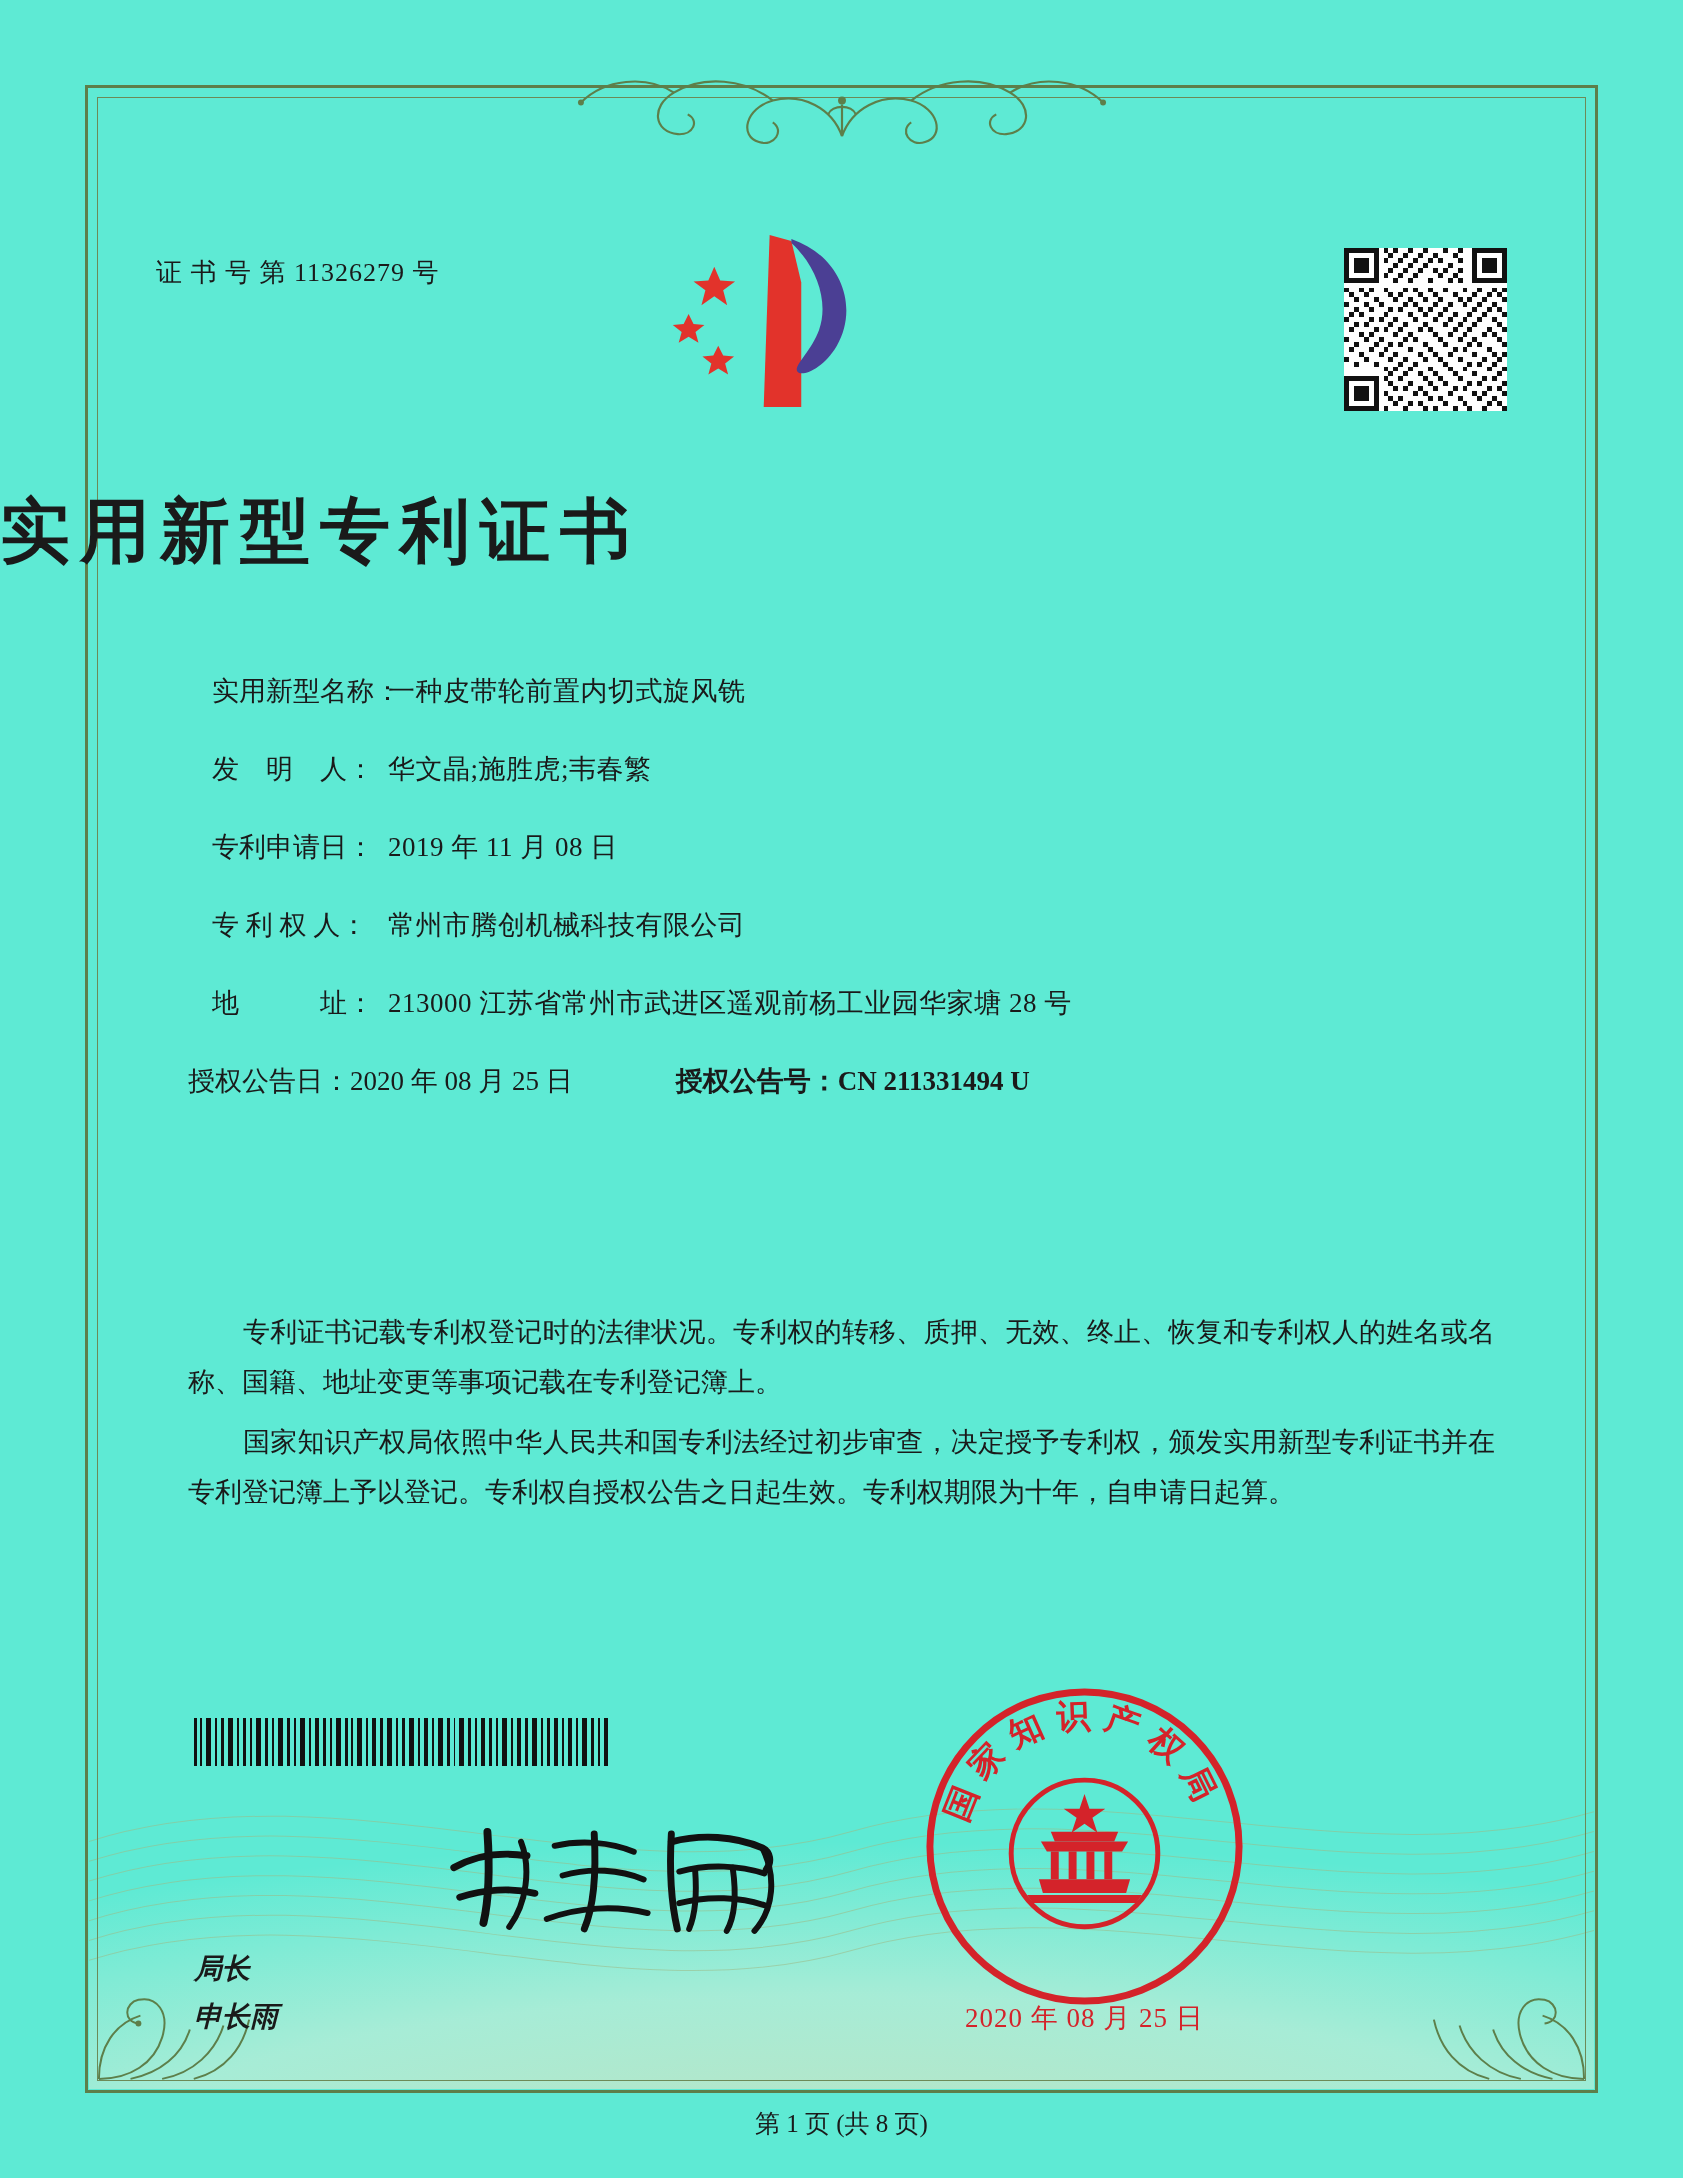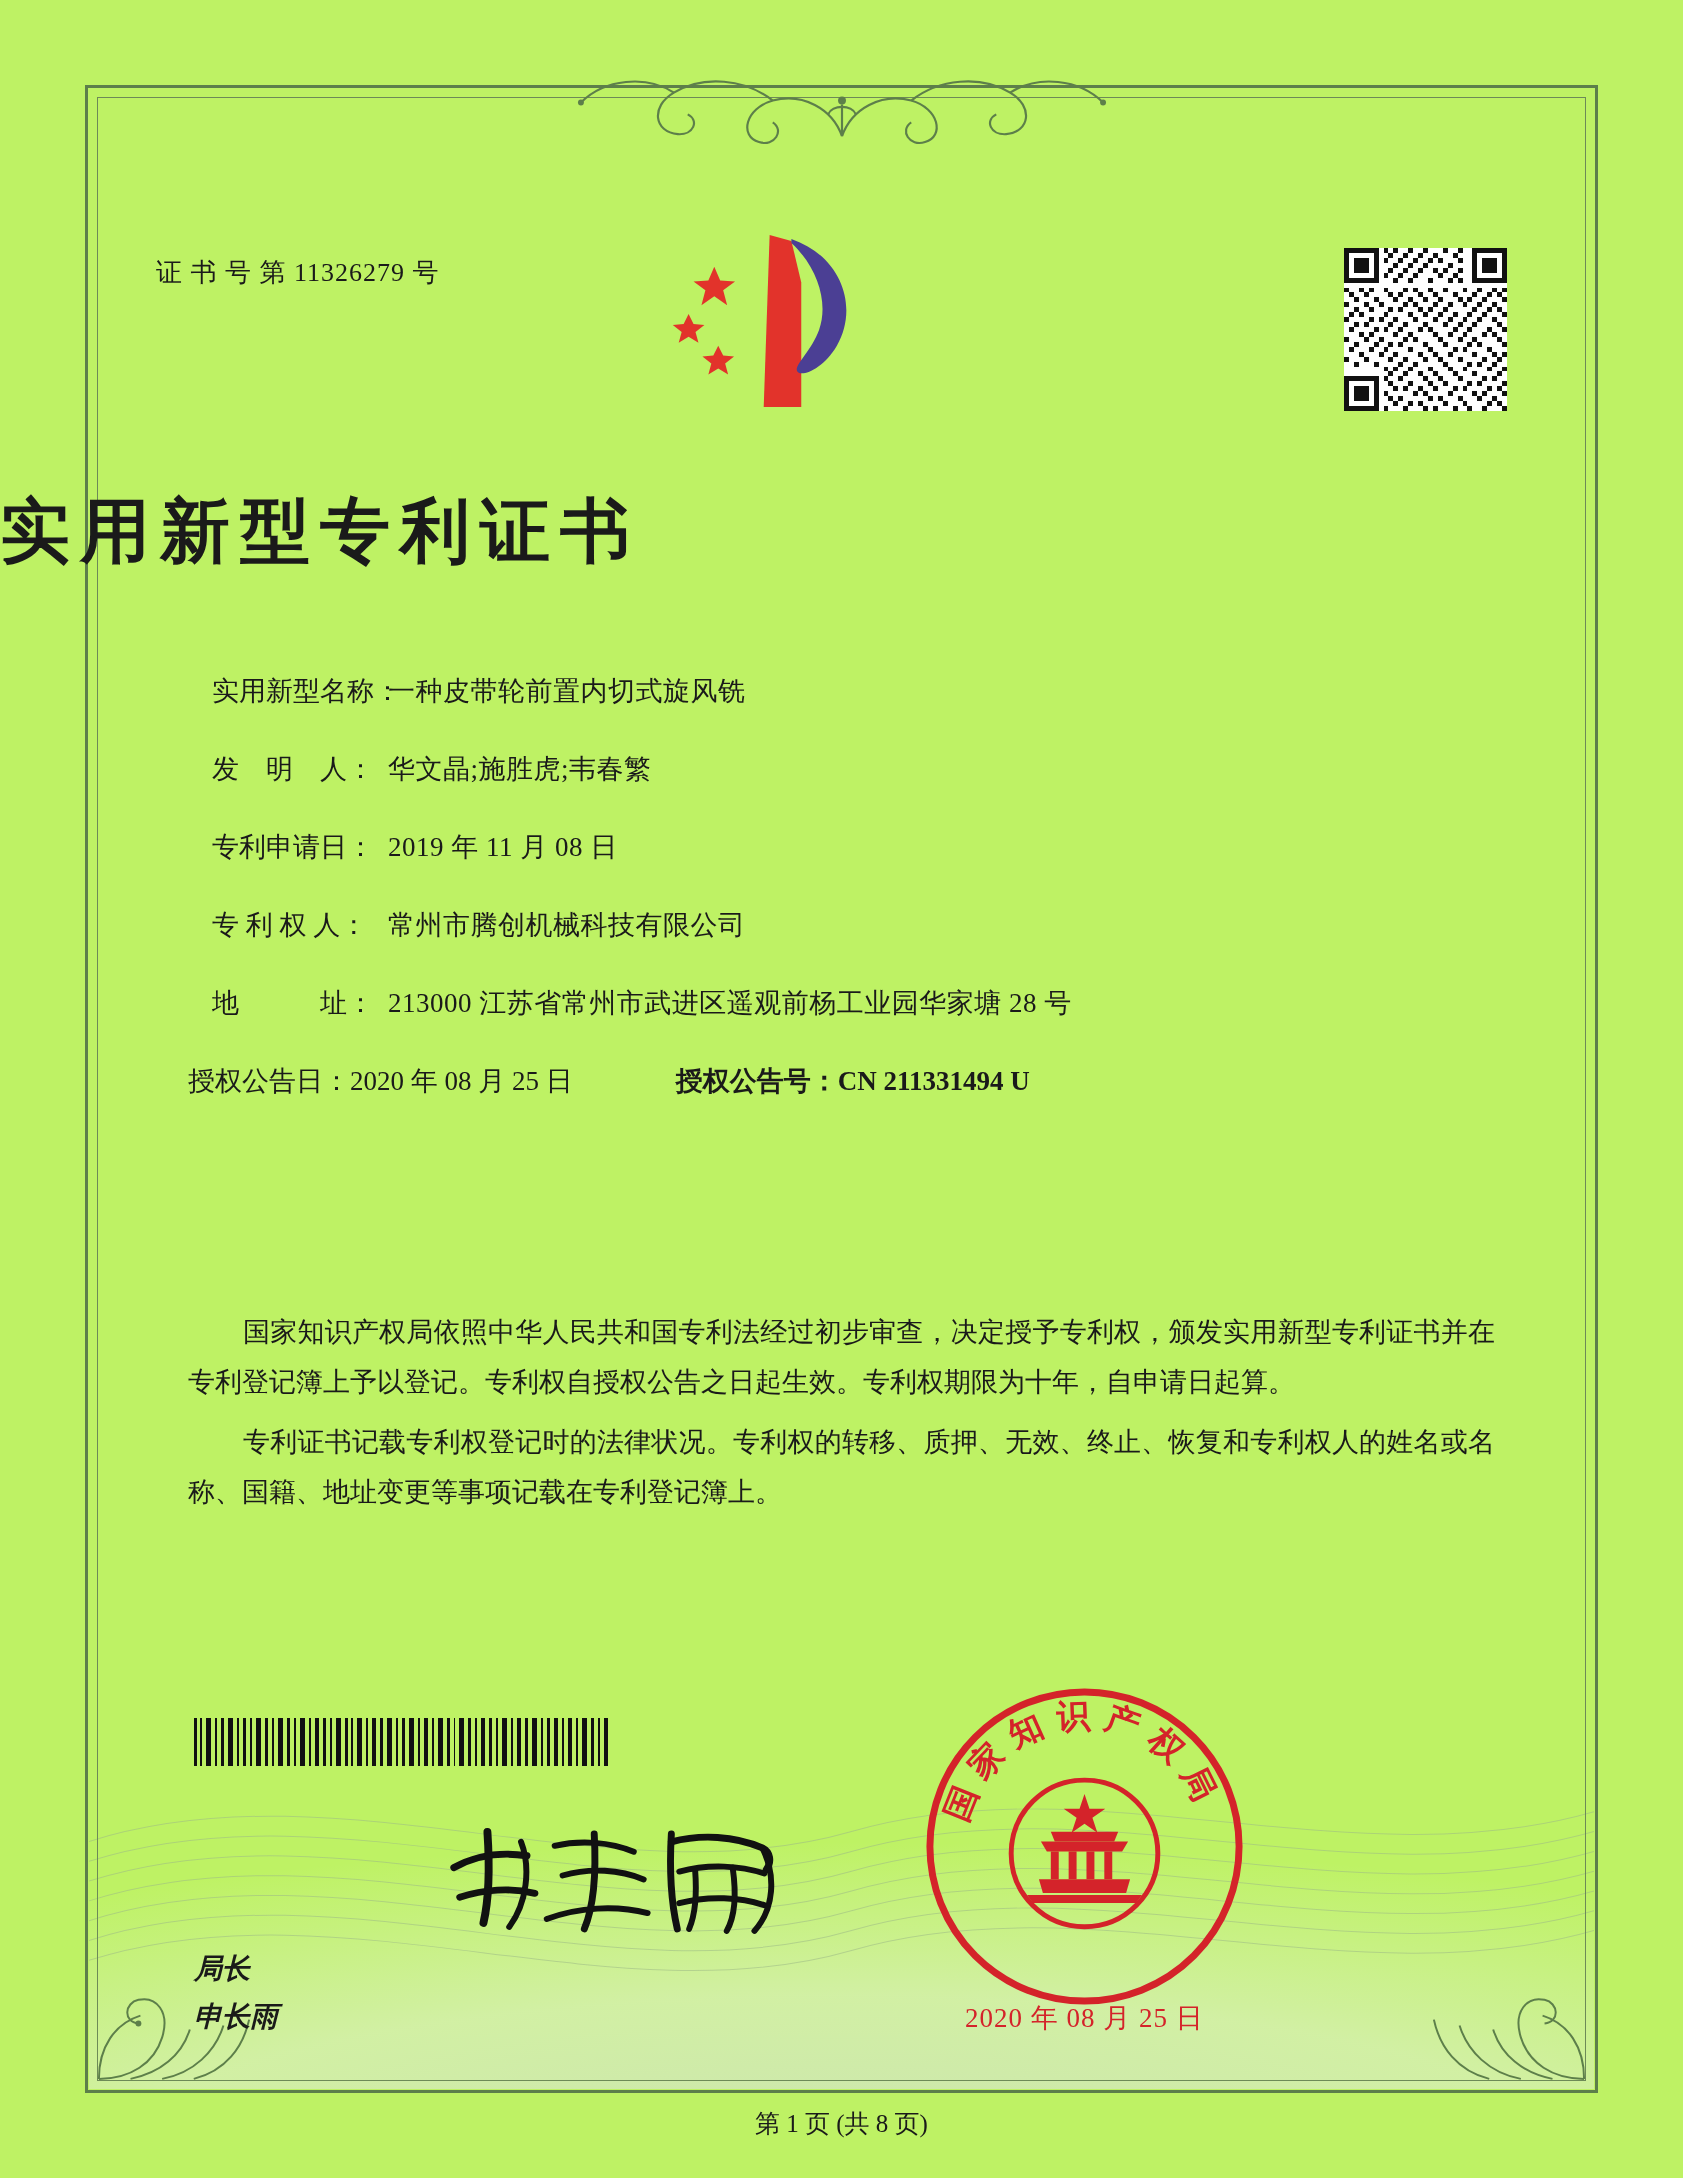--- a/index.html
+++ b/index.html
@@ -15,21 +15,21 @@
     position: relative;
     overflow: hidden;
   }
 
   
   .page {
     position: absolute;
     left: 0; top: 0;
     width: 1683px;
     height: 2178px;
-    background: #bef264;
+    background: #5eead4;
   }
 
   
   .bottom-wash {
     position: absolute;
     left: 89px;
     right: 89px;
     bottom: 89px;
     height: 426px;
     background:
@@ -606,22 +606,22 @@
         <span class="lab">授权公告日：</span><span class="val">2020 年 08 月 25 日</span>
       </span>
       <span class="seg2">
         <span>授权公告号：</span><span class="val">CN 211331494 U</span>
       </span>
     </div>
 
   </div>
 
   <div class="paras">
+    <p>专利证书记载专利权登记时的法律状况。专利权的转移、质押、无效、终止、恢复和专利权人的姓名或名称、国籍、地址变更等事项记载在专利登记簿上。</p>
     <p>国家知识产权局依照中华人民共和国专利法经过初步审查，决定授予专利权，颁发实用新型专利证书并在专利登记簿上予以登记。专利权自授权公告之日起生效。专利权期限为十年，自申请日起算。</p>
-    <p>专利证书记载专利权登记时的法律状况。专利权的转移、质押、无效、终止、恢复和专利权人的姓名或名称、国籍、地址变更等事项记载在专利登记簿上。</p>
   </div>
 
   <div class="barcode">
     <svg width="416" height="48" viewBox="0 0 420 48" shape-rendering="crispEdges">
       <rect width="420" height="48" fill="#ffffff" opacity="0"></rect>
       <g fill="#111111">
         <rect x="0" y="0" width="3" height="48"></rect>
           <rect x="6" y="0" width="2" height="48"></rect>
         <rect x="12" y="0" width="5" height="48"></rect>
           <rect x="21" y="0" width="2" height="48"></rect>

